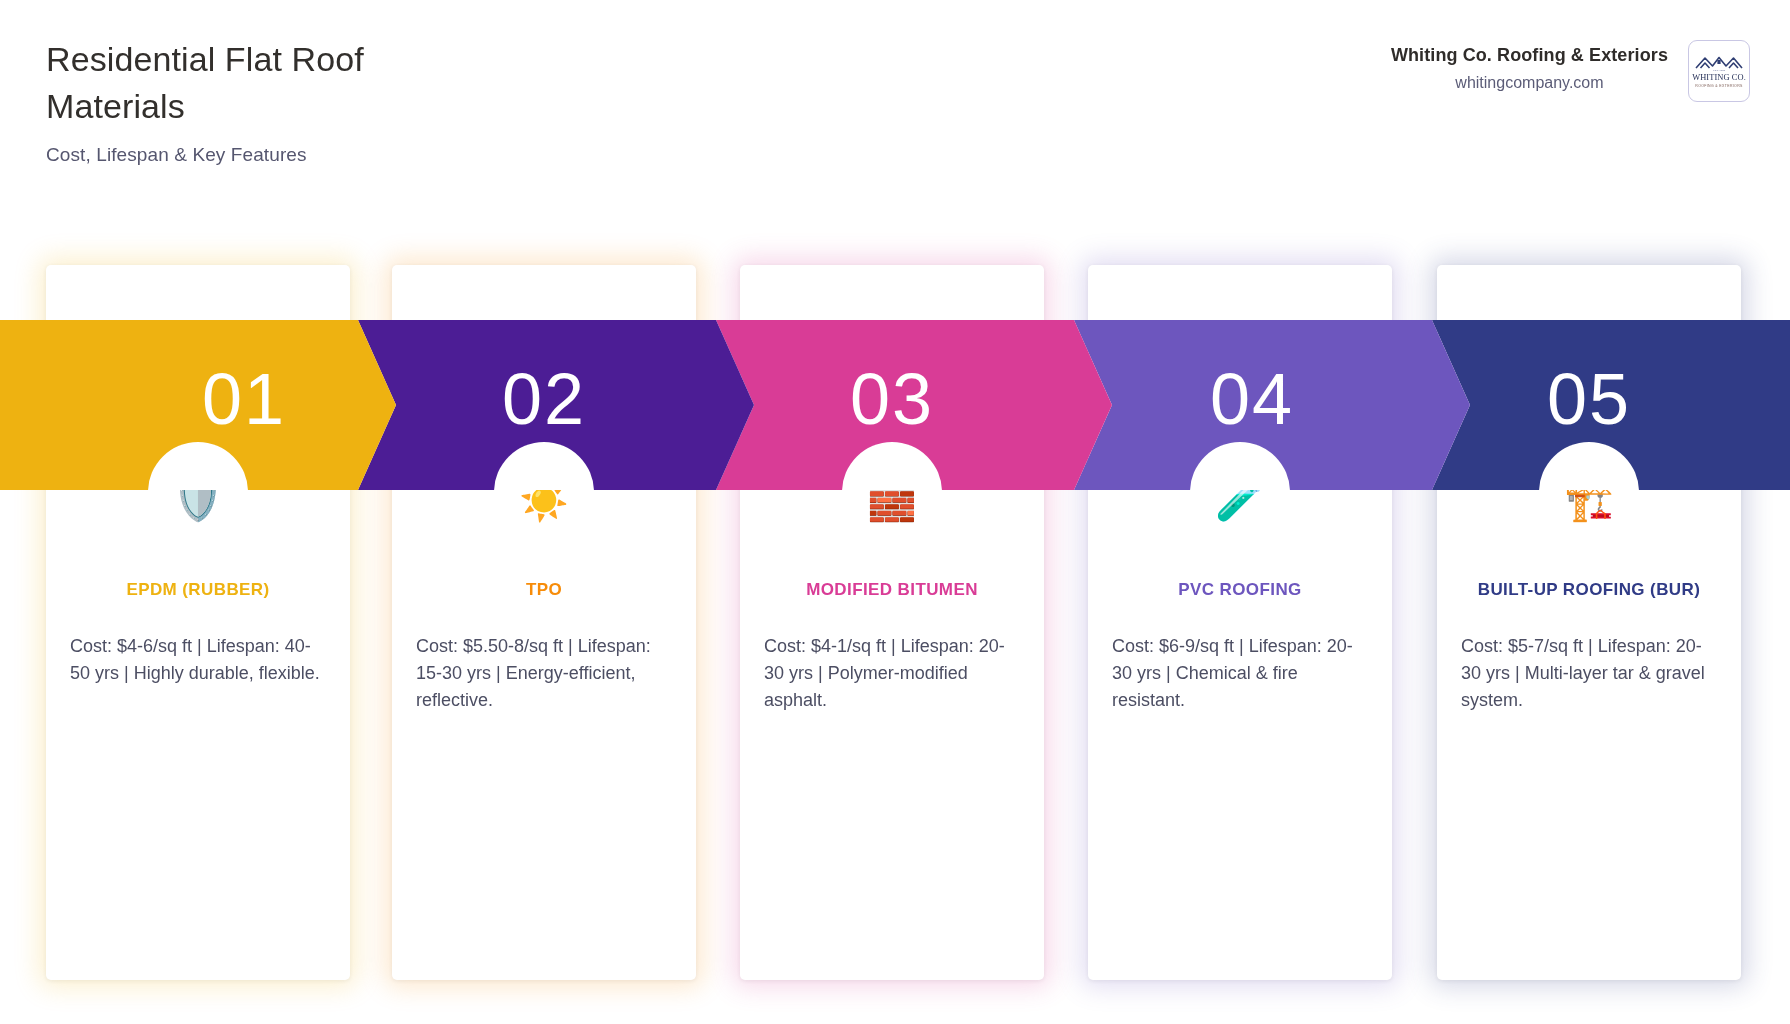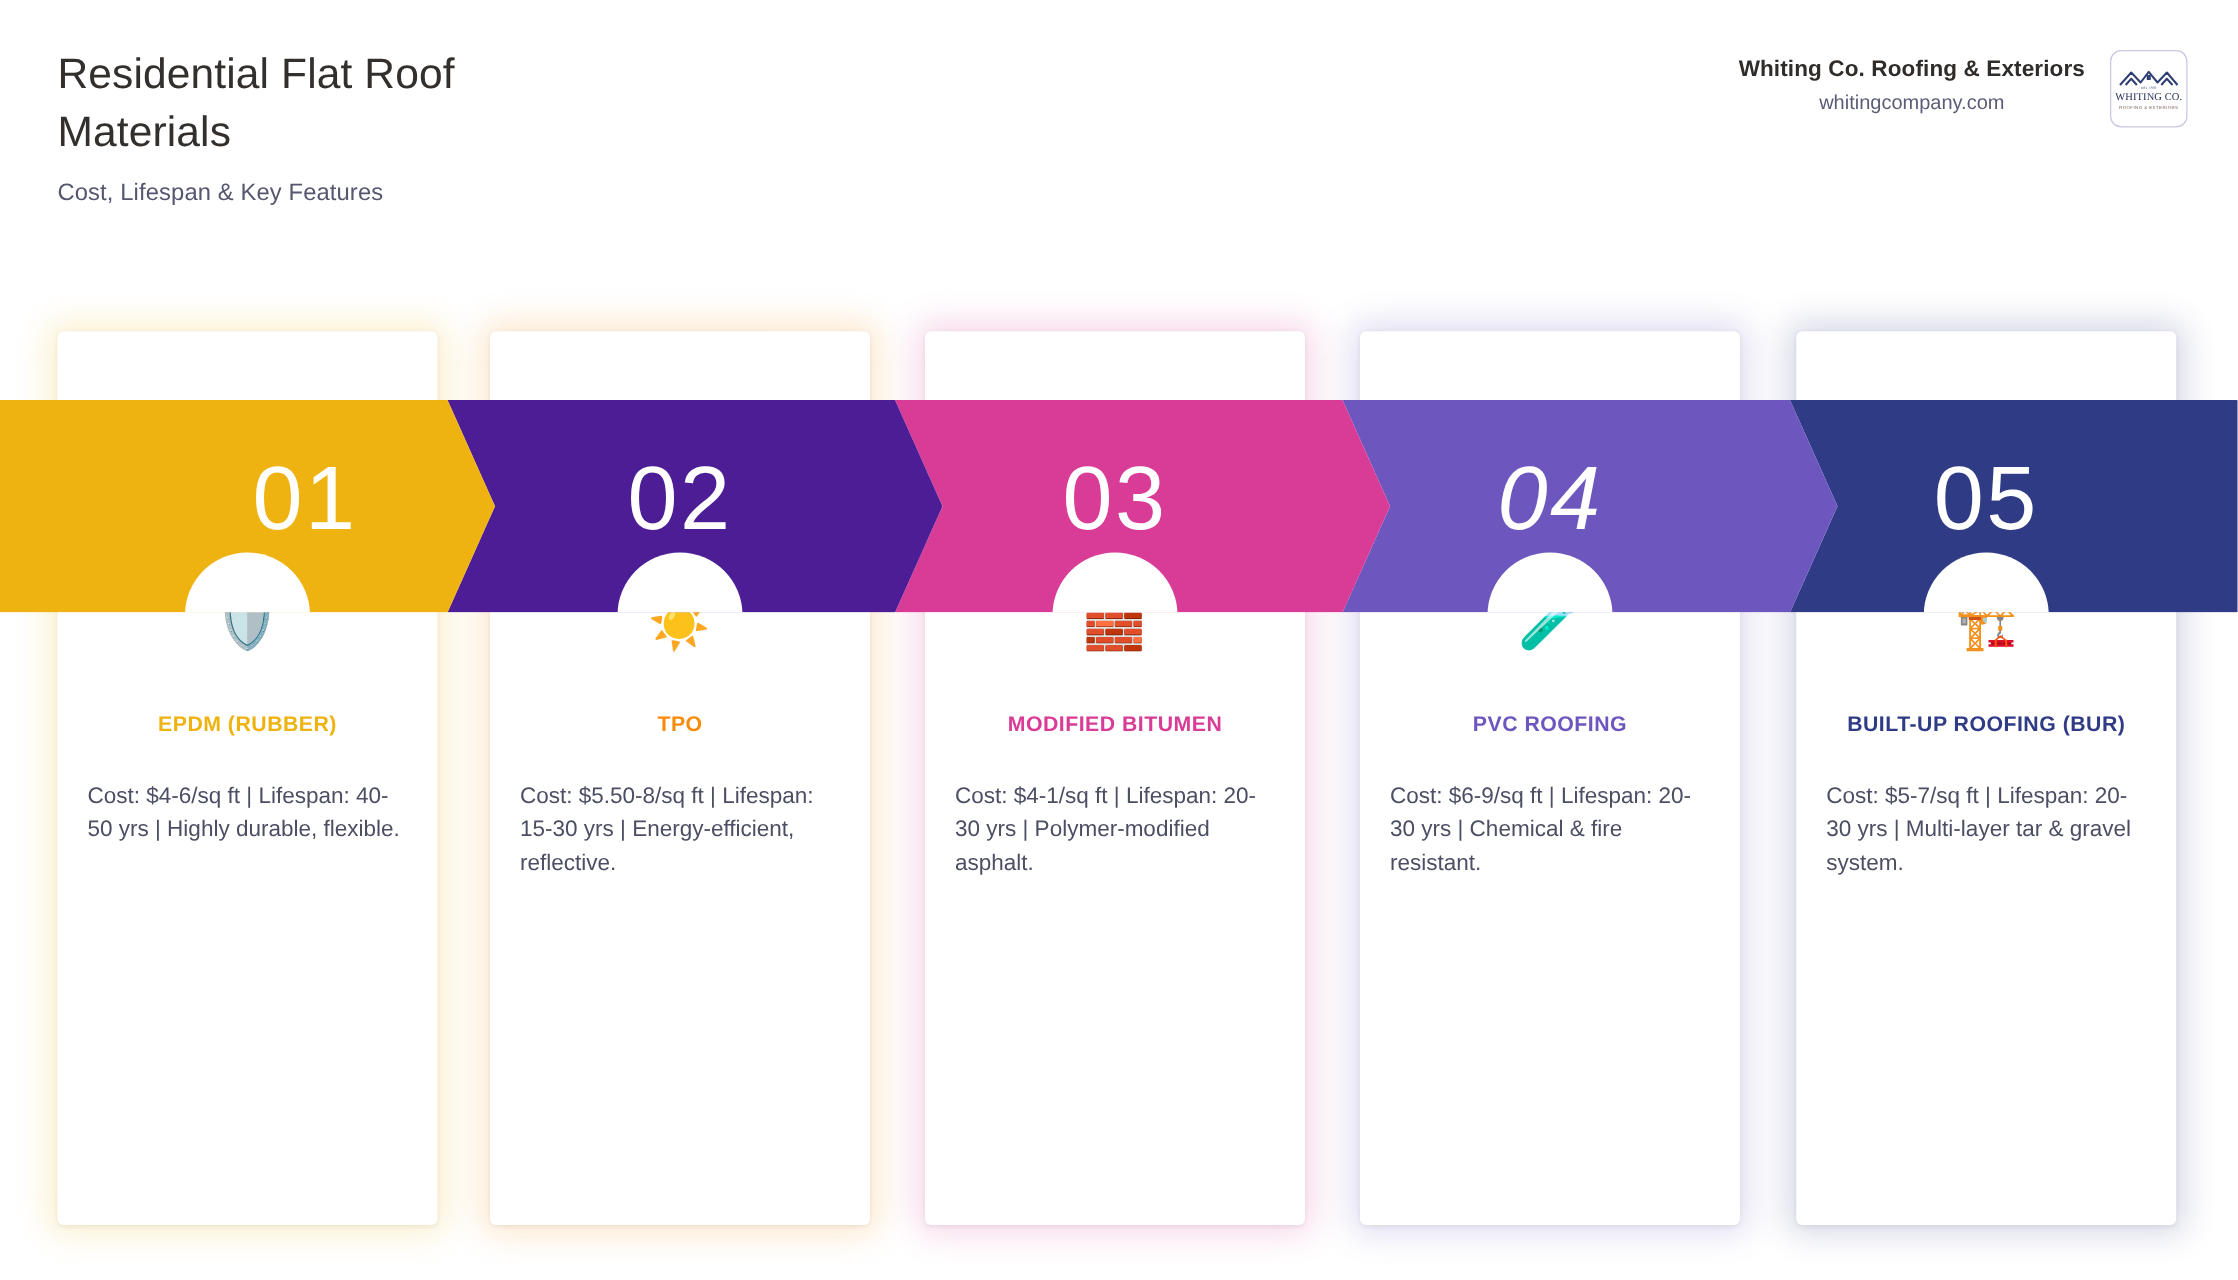--- a/index.html
+++ b/index.html
@@ -127,21 +127,21 @@
     text-align:center;
   }
   .card-emoji{
     font-size:40px;
     line-height:1;
     height:48px;
     display:block;
     font-family:"DejaVu Sans", sans-serif;
   }
   .card-title{
-    margin-top:40px;
+    margin-top:50px;
     font-size:17px;
     font-weight:bold;
     letter-spacing:.4px;
     line-height:1.45;
   }
   .card-body{
     margin-top:30px;
     font-size:18px;
     line-height:1.52;
     color:#4c4e63;
@@ -214,20 +214,20 @@
     </div>
     <div class="banner-seg" style="left: 358px; width: 396px; background: #4c1d95; z-index: 4; clip-path: polygon(0px 0px, 358px 0px, 396px 50%, 358px 100%, 0px 100%, 38px 50%);">
       <div class="seg-num" style="position: absolute; left: 186px; transform: translate(-50%, -6px);">02</div>
       <div class="notch" style="left: 186px;"></div>
     </div>
     <div class="banner-seg" style="left: 716px; width: 396px; background: rgb(217, 60, 150); z-index: 3; clip-path: polygon(0px 0px, 358px 0px, 396px 50%, 358px 100%, 0px 100%, 38px 50%);">
       <div class="seg-num" style="position: absolute; left: 176px; transform: translate(-50%, -6px);">03</div>
       <div class="notch" style="left: 176px;"></div>
     </div>
     <div class="banner-seg" style="left: 1074px; width: 396px; background: rgb(109, 86, 190); z-index: 2; clip-path: polygon(0px 0px, 358px 0px, 396px 50%, 358px 100%, 0px 100%, 38px 50%);">
-      <div class="seg-num" style="position: absolute; left: 166px; transform: translate(-50%, -6px); font-style: italic;">04</div>
+      <div class="seg-num" style="position: absolute; left: 178px; transform: translate(-50%, -6px);">04</div>
       <div class="notch" style="left: 166px;"></div>
     </div>
     <div class="banner-seg" style="left: 1432px; width: 396px; background: rgb(48, 59, 134); z-index: 1; clip-path: polygon(0px 0px, 358px 0px, 396px 50%, 358px 100%, 0px 100%, 38px 50%);">
       <div class="seg-num" style="position: absolute; left: 157px; transform: translate(-50%, -6px);">05</div>
       <div class="notch" style="left: 157px;"></div>
     </div>
   </div>
 
 </body></html>

